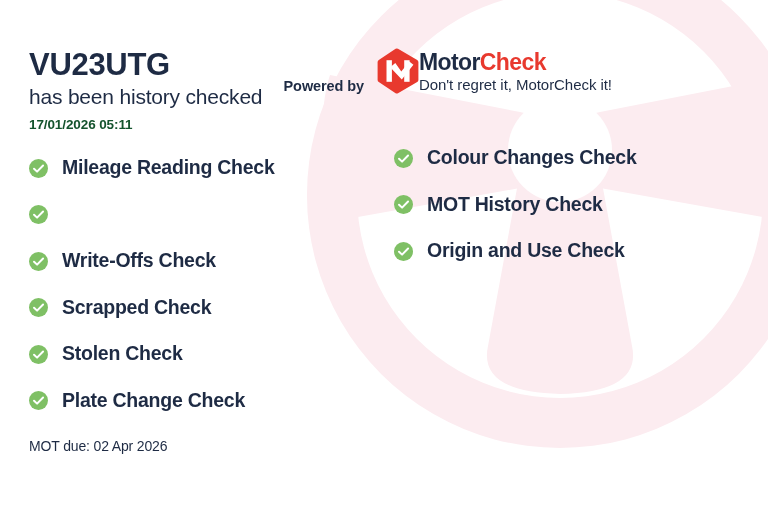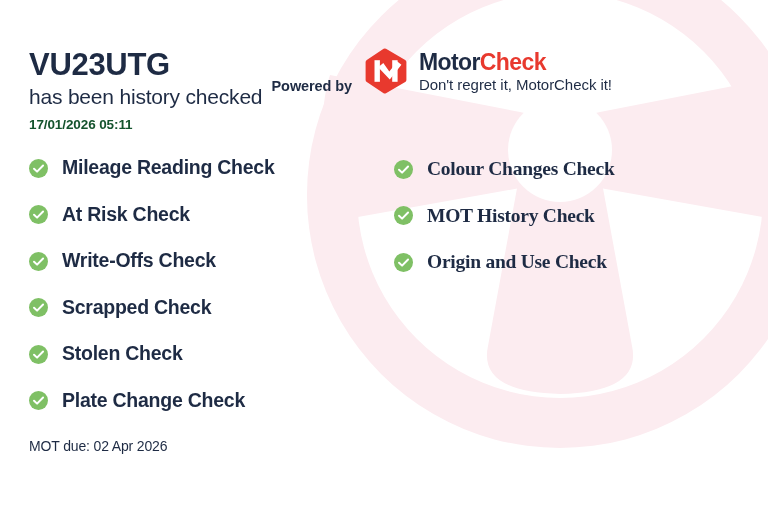--- a/index.html
+++ b/index.html
@@ -89,21 +89,21 @@
   .powered-label {
     font-size: 14.5px;
     font-weight: bold;
     color: #1e2b44;
     letter-spacing: -0.1px;
     white-space: nowrap;
   }
   #logo {
     display: flex;
     align-items: center;
-    gap: 12px;
+    gap: 0;
   }
   #logo-mark {
     width: 42px;
     height: 46px;
     flex: 0 0 auto;
     display: block;
   }
   #logo-text {
     display: flex;
     flex-direction: column;
@@ -126,21 +126,21 @@
     color: #1e2b44;
     letter-spacing: -0.05px;
     white-space: nowrap;
   }
 
   
   .check-col {
     position: absolute;
   }
   #col-left  { left: 29px;  top: 155px; }
-  #col-right { left: 394px; top: 156px; font-family: Liberation Serif, serif; }
+  #col-right { left: 394px; top: 145px; }
 
   .check-item {
     display: flex;
     align-items: center;
     gap: 14px;
     height: 26px;
     margin-bottom: 20.5px;
     white-space: nowrap;
   }
   .check-icon {
@@ -243,21 +243,20 @@
             <circle cx="10" cy="10" r="10" fill="#7fc065"></circle>
             <path d="M5.3 10.2 L8.5 13.3 L14.8 6.9" fill="none" stroke="#ffffff" stroke-width="2.1" stroke-linecap="round" stroke-linejoin="round"></path>
           </svg>
           <span class="check-label">Mileage Reading Check</span>
         </div>
         <div class="check-item">
           <svg class="check-icon" viewBox="0 0 20 20" xmlns="http://www.w3.org/2000/svg" aria-hidden="true">
             <circle cx="10" cy="10" r="10" fill="#7fc065"></circle>
             <path d="M5.3 10.2 L8.5 13.3 L14.8 6.9" fill="none" stroke="#ffffff" stroke-width="2.1" stroke-linecap="round" stroke-linejoin="round"></path>
           </svg>
-          <span class="check-label">At Risk Check</span>
         </div>
         <div class="check-item">
           <svg class="check-icon" viewBox="0 0 20 20" xmlns="http://www.w3.org/2000/svg" aria-hidden="true">
             <circle cx="10" cy="10" r="10" fill="#7fc065"></circle>
             <path d="M5.3 10.2 L8.5 13.3 L14.8 6.9" fill="none" stroke="#ffffff" stroke-width="2.1" stroke-linecap="round" stroke-linejoin="round"></path>
           </svg>
           <span class="check-label">Write-Offs Check</span>
         </div>
         <div class="check-item">
           <svg class="check-icon" viewBox="0 0 20 20" xmlns="http://www.w3.org/2000/svg" aria-hidden="true">

